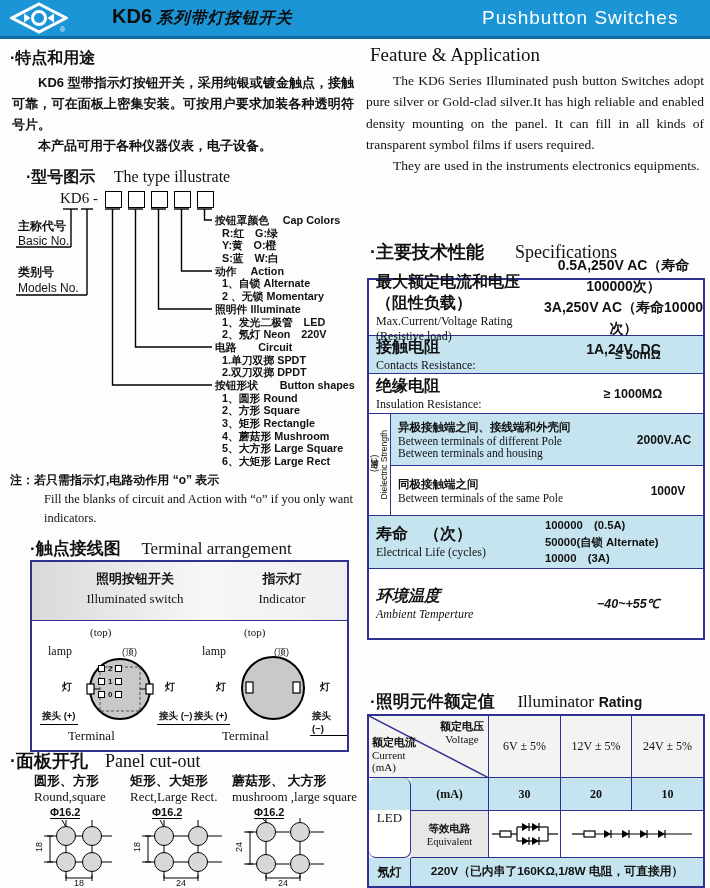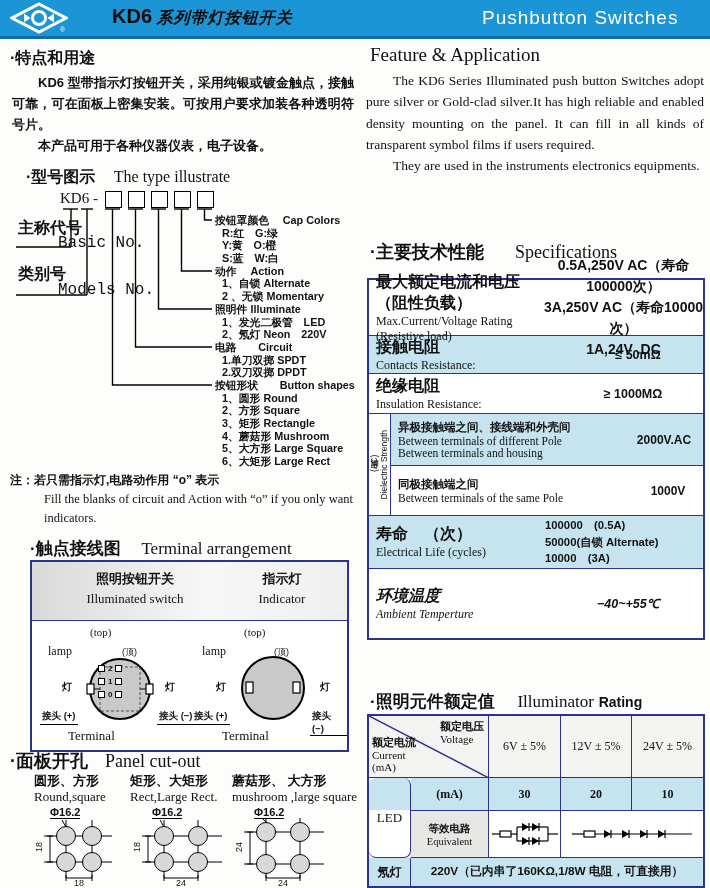--- a/index.html
+++ b/index.html
@@ -17,22 +17,22 @@
   
   .sec-h{font-weight:700;font-size:16px;white-space:nowrap;}
   .sec-h .en{font-weight:400;font-family:"Liberation Serif",serif;}
   
   .cnp{font-size:13px;line-height:1.62;text-align:justify;}
   .cnp p{margin:0;text-indent:2em;font-weight:600;}
   .enp{font-family:"Liberation Serif",serif;font-size:13.5px;line-height:1.58;text-align:justify;}
   .enp p{margin:0;text-indent:2em;}
   
   .tbox{position:absolute;width:15px;height:15px;border:1.6px solid #000;background:#fff;}
-  .ti-left-cn{font-size:16px;font-weight:700;}
-  .ti-left-en{font-family:Liberation Mono, monospace;font-size:16px;margin-left:40px;}
+  .ti-left-cn{font-size:12px;font-weight:700;}
+  .ti-left-en{font-family:Liberation Sans, sans-serif;font-size:12px;}
   .ti-lines{position:absolute;left:215px;top:214px;width:150px;}
   .tiline{height:12.7px;font-size:10.8px;white-space:nowrap;font-weight:600;}
   .tiline.opt{padding-left:7px;}
   .note-cn{font-size:12px;font-weight:700;}
   .note-en{font-family:"Liberation Serif",serif;font-size:12.5px;line-height:1.5;margin-left:34px;}
   
   #term-box{position:absolute;left:30px;top:560px;width:315px;height:188px;
             border:2px solid #2e3192;background:#fff;}
   #term-head{position:absolute;left:0;top:0;width:100%;height:58px;
              background:linear-gradient(90deg,#d9d9d9,#f7f7f7 55%,#efefef);
@@ -418,21 +418,21 @@
     <span class="en" style="margin-left:18px;font-size:17px;">Illuminator</span>
     <span style="font-size:14px;">Rating</span>
   </div>
 
   <div id="ill-table">
 
     <div class="icell ihead" style="grid-column:1/3;grid-row:1;">
       <svg class="abs" style="left:0;top:0;" width="120" height="62" viewBox="0 0 120 62">
         <line x1="0" y1="0" x2="120" y2="62" stroke="#2e3192" stroke-width="1.5"></line>
       </svg>
-      <div class="corner-txt" style="right:4px;top:4px;text-align:left;">
+      <div class="corner-txt" style="right:4px;top:4px;text-align:center;">
         <div style="font-weight:700;">额定电压</div>
         <div class="serif">Voltage</div>
       </div>
       <div class="corner-txt" style="left:3px;bottom:3px;">
         <div style="font-weight:700;">额定电流</div>
         <div class="serif">Current</div>
         <div class="serif">(mA)</div>
       </div>
     </div>
     <div class="icell ihead ivolt" style="grid-column:3;grid-row:1;">6V ± 5%</div>

